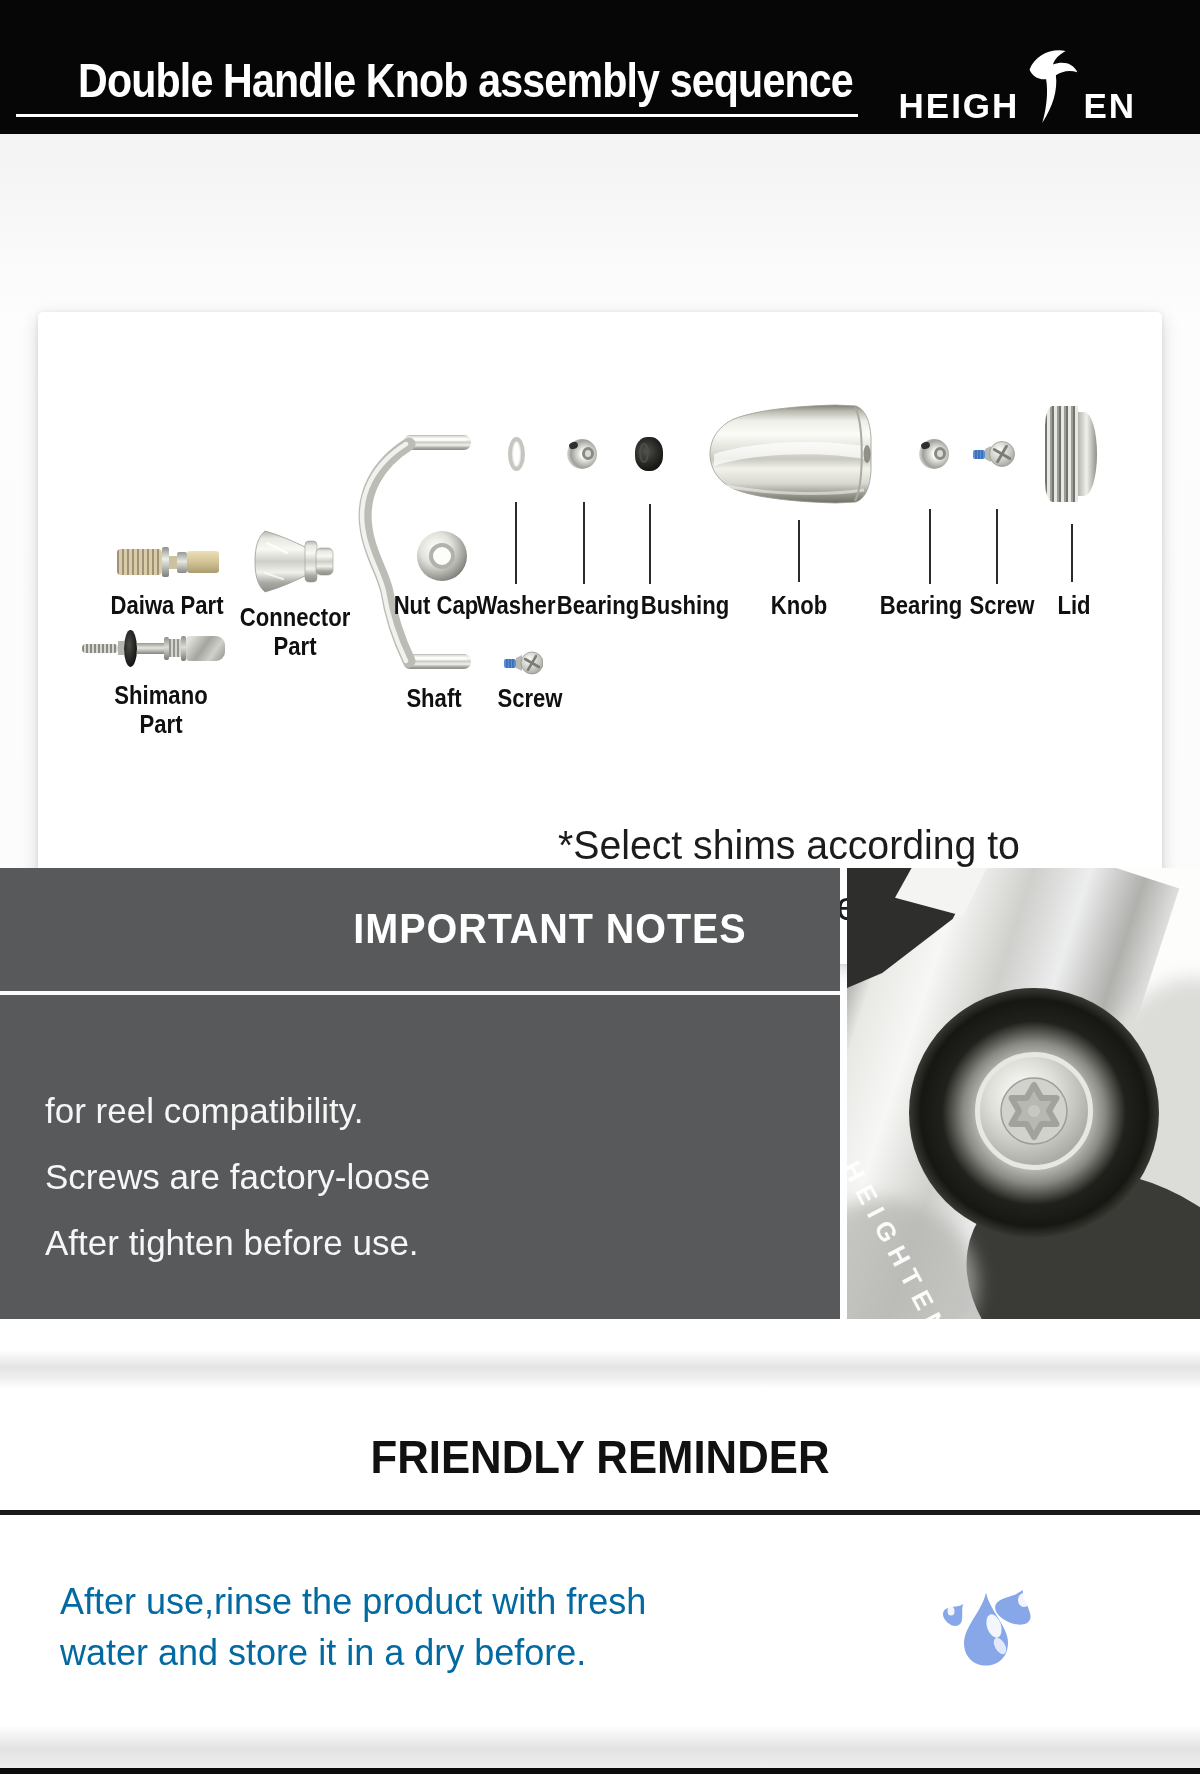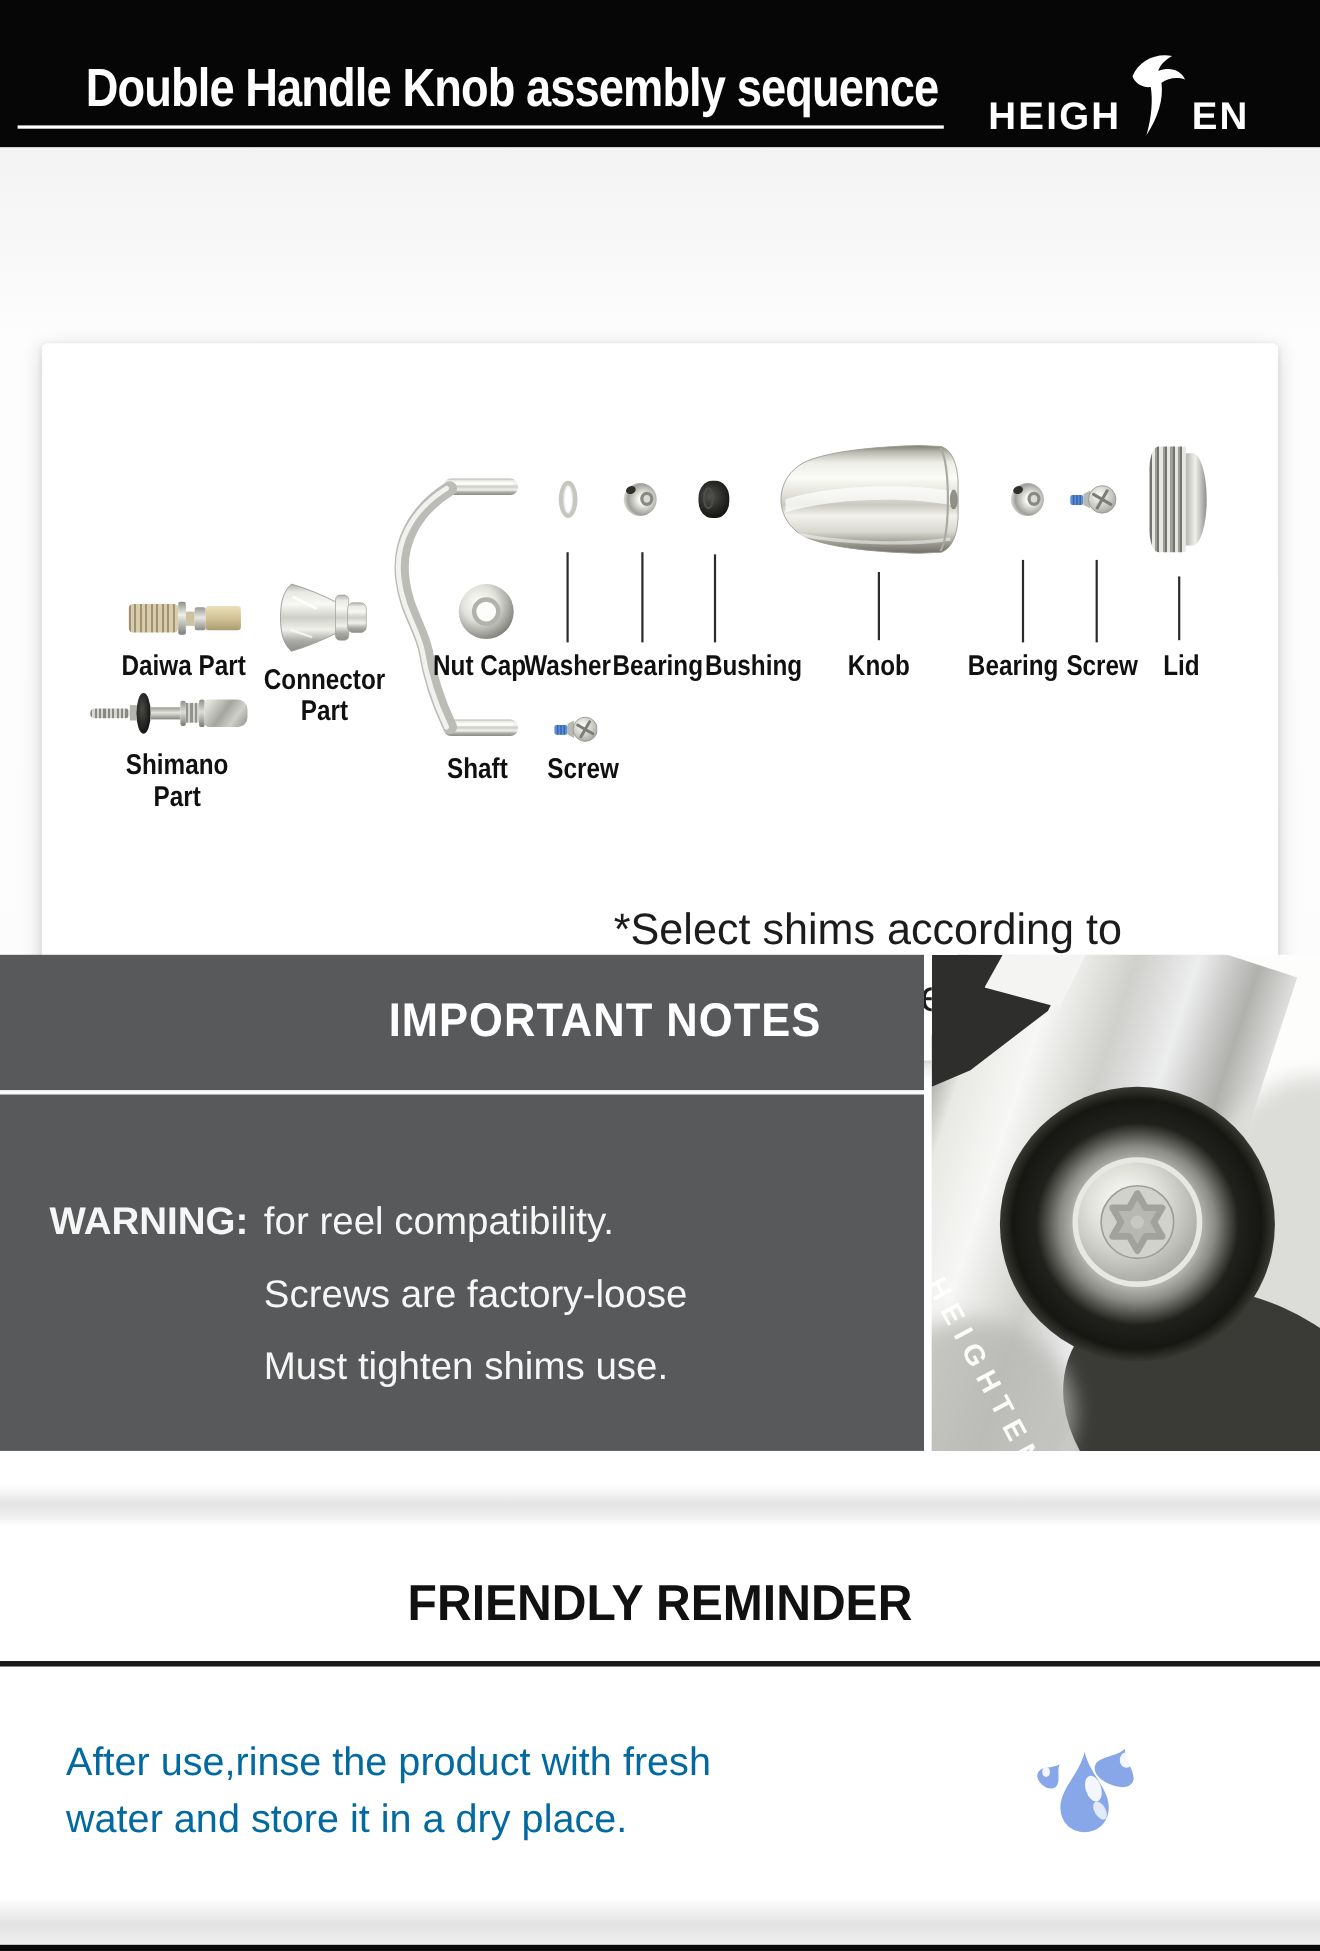--- a/index.html
+++ b/index.html
@@ -313,25 +313,24 @@
         <div class="l2">actualclearance</div>
       </div>
     </div>
   </div>
 
   <div class="notes">
     <div class="notes-gray">
       <div class="notes-title">IMPORTANT NOTES</div>
       <div class="notes-divider"></div>
       <div class="warn">
-        <span class="warn-label">WARNING:</span>
         <div class="warn-lines">
           <div>for reel compatibility.</div>
           <div>Screws are factory-loose</div>
-          <div>Must tighten shims use.</div>
+          <div>After tighten before use.</div>
         </div>
       </div>
     </div>
 
     <div class="photo">
       <div class="ph-band"></div>
       <div class="ph-soft-r"></div>
       <div class="ph-dark-tl"></div>
       <div class="ph-hole-tl"></div>
       <div class="ph-arc"></div>
@@ -347,21 +346,21 @@
       <div class="ph-brand">HEIGHTEN</div>
     </div>
   </div>
 
   <div class="gap-band"></div>
 
   <div class="rem-title">FRIENDLY REMINDER</div>
   <div class="rem-rule"></div>
   <div class="rem-body">
     <div>After use,rinse the product with fresh</div>
-    <div>water and store it in a dry place.</div>
+    <div>water and store it in a dry before.</div>
   </div>
 
   <svg class="droplets" width="104" height="86" viewBox="0 0 104 86">
     <defs>
       <path id="drop" d="M12,1 C14,9 23,15 23,22 C23,28 18,31.5 12,31.5 C6,31.5 1,28 1,22 C1,15 10,9 12,1 Z"></path>
     </defs>
     <use href="#drop" fill="#88a7e9" transform="translate(61,-2) rotate(24 12 16) scale(1.7,1.15)"></use>
     <use href="#drop" fill="#88a7e9" transform="translate(6,14) rotate(40 12 16) scale(0.95,0.8)"></use>
     <use href="#drop" fill="#88a7e9" transform="translate(26,4) scale(2,2.4)"></use>
     <ellipse cx="58" cy="40" rx="7" ry="12" fill="#ffffff" opacity=".9" transform="rotate(-18 58 40)"></ellipse>

